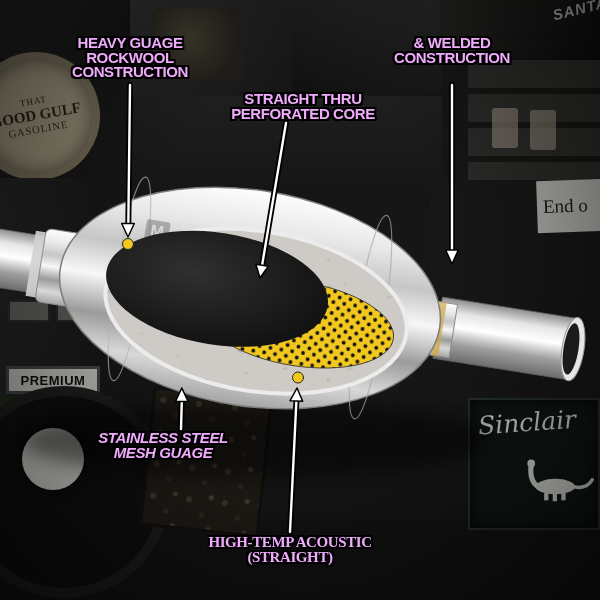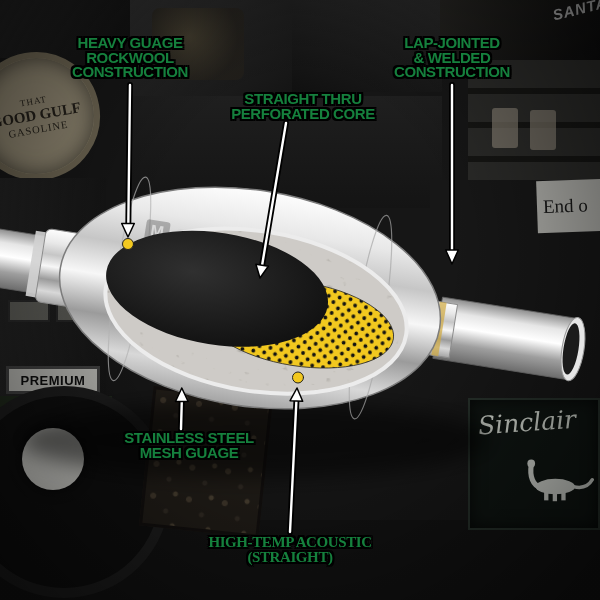--- a/index.html
+++ b/index.html
@@ -66,29 +66,29 @@
   .dino { position:absolute; right:4px; bottom:24px; width:86px; height:52px; }
 
   .vignette { position:absolute; inset:0;
               background:radial-gradient(ellipse at 50% 42%, rgba(0,0,0,0) 35%, rgba(0,0,0,.55) 95%); }
 
   
   .muffler-svg { position:absolute; inset:0; z-index:2; }
 
   
   .callout { position:absolute; z-index:3; transform:translateX(-50%); text-align:center;
-             color:#15803d; font-weight:700; font-size:15px; line-height:14.5px; letter-spacing:-.4px;
+             color:#f0abfc; font-weight:700; font-size:15px; line-height:14.5px; letter-spacing:-.4px;
              white-space:nowrap;
              text-shadow:-2px -2px 0 #000, 2px -2px 0 #000, -2px 2px 0 #000, 2px 2px 0 #000,
                           0 -2px 0 #000, 0 2px 0 #000, -2px 0 0 #000, 2px 0 0 #000; }
   .callout span { display:block; }
   .co-heavy   { left:130px; top:36px; }
   .co-core    { left:287px; top:92px;margin-left:16px; }
   .co-lap     { left:452px; top:36px; }
-  .co-mesh    { left:189px; top:431px; }
+  .co-mesh    { left:163px; top:431px;font-style:italic; }
   .co-packing { left:290px; top:535px;font-family:Liberation Serif, serif; }
 </style>
 </head>
 <body>
 
 <div class="stage">
 
   <div class="bg-block p0"></div>
   <div class="bg-block p1"></div>
   <div class="bg-block p1b"></div>
@@ -249,21 +249,20 @@
   <div class="callout co-heavy">
     <span>HEAVY GUAGE</span>
     <span>ROCKWOOL</span>
     <span>CONSTRUCTION</span>
   </div>
   <div class="callout co-core">
     <span>STRAIGHT THRU</span>
     <span>PERFORATED CORE</span>
   </div>
   <div class="callout co-lap">
-    <span>LAP-JOINTED</span>
     <span>&amp; WELDED</span>
     <span>CONSTRUCTION</span>
   </div>
   <div class="callout co-mesh">
     <span>STAINLESS STEEL</span>
     <span>MESH GUAGE</span>
   </div>
   <div class="callout co-packing">
     <span>HIGH-TEMP ACOUSTIC</span>
     <span>(STRAIGHT)</span>

